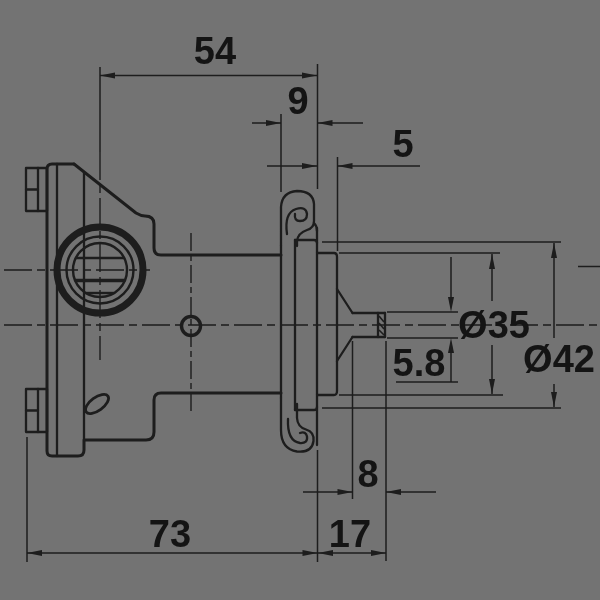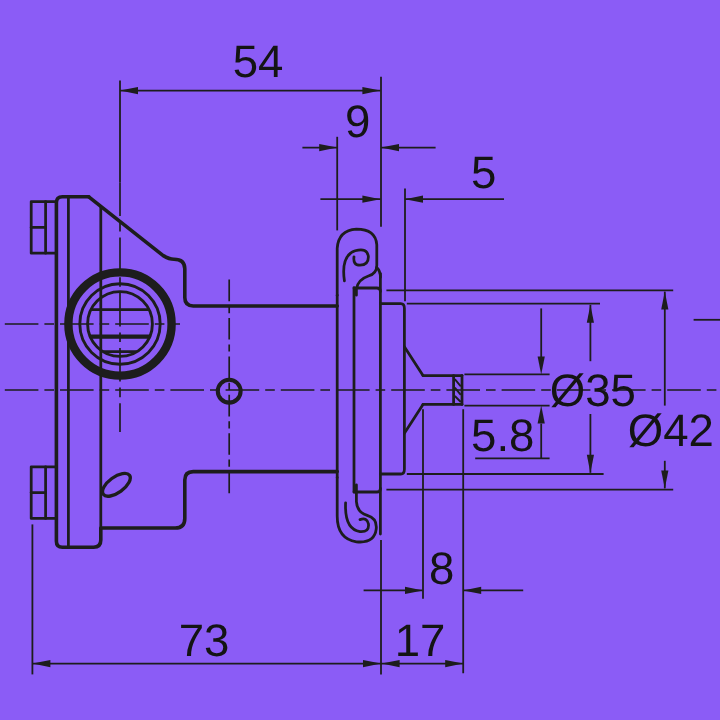--- a/index.html
+++ b/index.html
@@ -1,16 +1,16 @@
 <!DOCTYPE html>
 <html><head>
 <meta charset="utf-8">
 <style>
   html,body{margin:0;padding:0;background:#ffffff;}
-  .canvas{position:relative;width:600px;height:600px;background:#8b5cf6;overflow:hidden;}
+  .canvas{position:relative;width:600px;height:600px;background:#737373;overflow:hidden;font-weight:bold;}
   svg{display:block;}
   .outline{fill:none;stroke:#1d1d1d;stroke-width:3;stroke-linejoin:round;stroke-linecap:round;}
   .inner{fill:none;stroke:#1d1d1d;stroke-width:2.3;stroke-linejoin:round;stroke-linecap:round;}
   .ring{fill:none;stroke:#1d1d1d;stroke-width:7;}
   .mid{fill:none;stroke:#1d1d1d;stroke-width:2.4;}
   .thin{fill:none;stroke:#1d1d1d;stroke-width:1.5;stroke-linecap:butt;}
   .cl{fill:none;stroke:#1d1d1d;stroke-width:1.4;stroke-dasharray:28 5 8 5;}
   .cls{fill:none;stroke:#1d1d1d;stroke-width:1.4;stroke-dasharray:18 4 6 4;}
   .arrow{fill:#1d1d1d;stroke:none;}
   .hatch{fill:none;stroke:#1d1d1d;stroke-width:1.6;}

